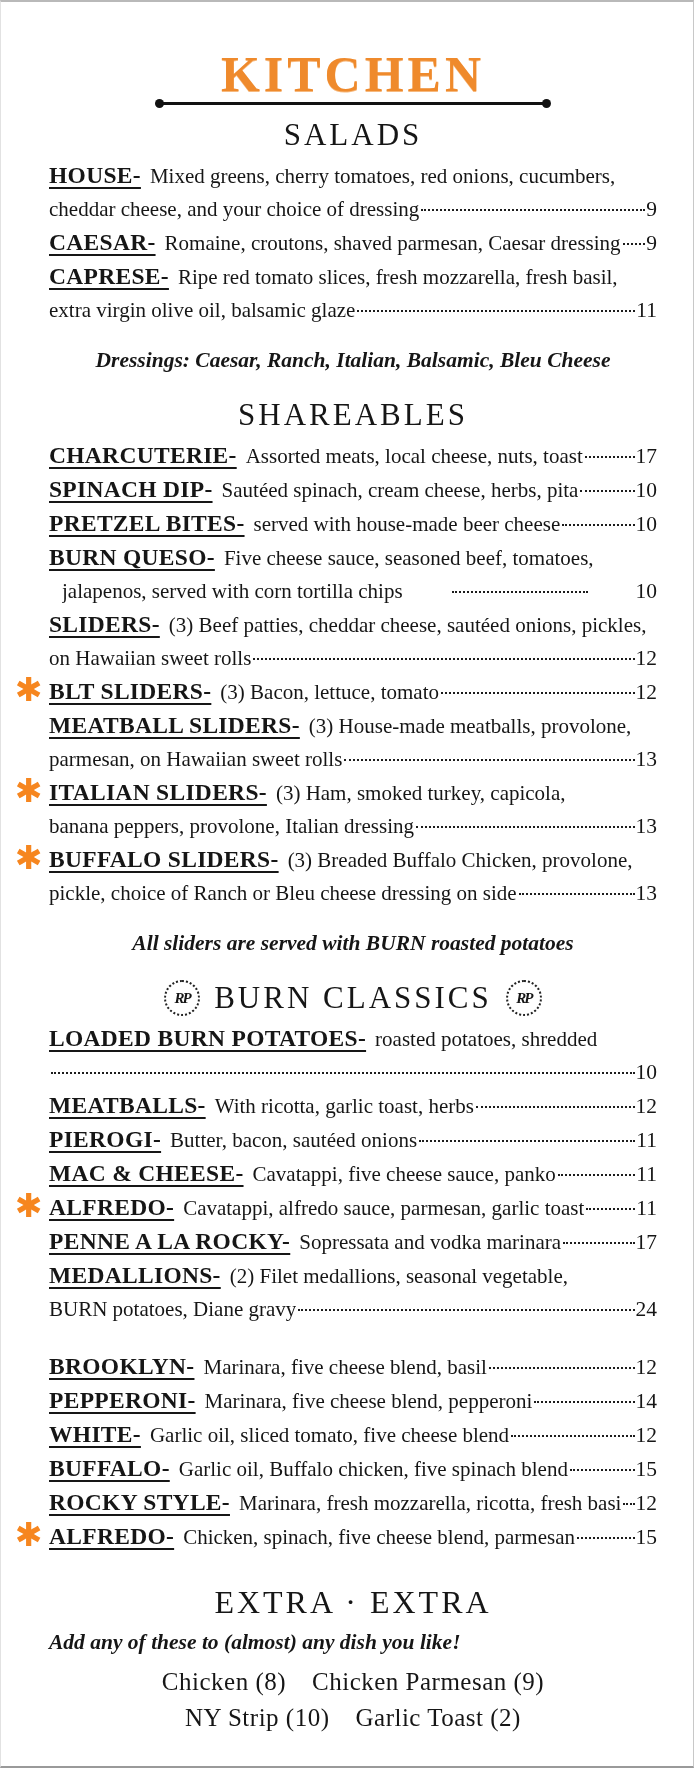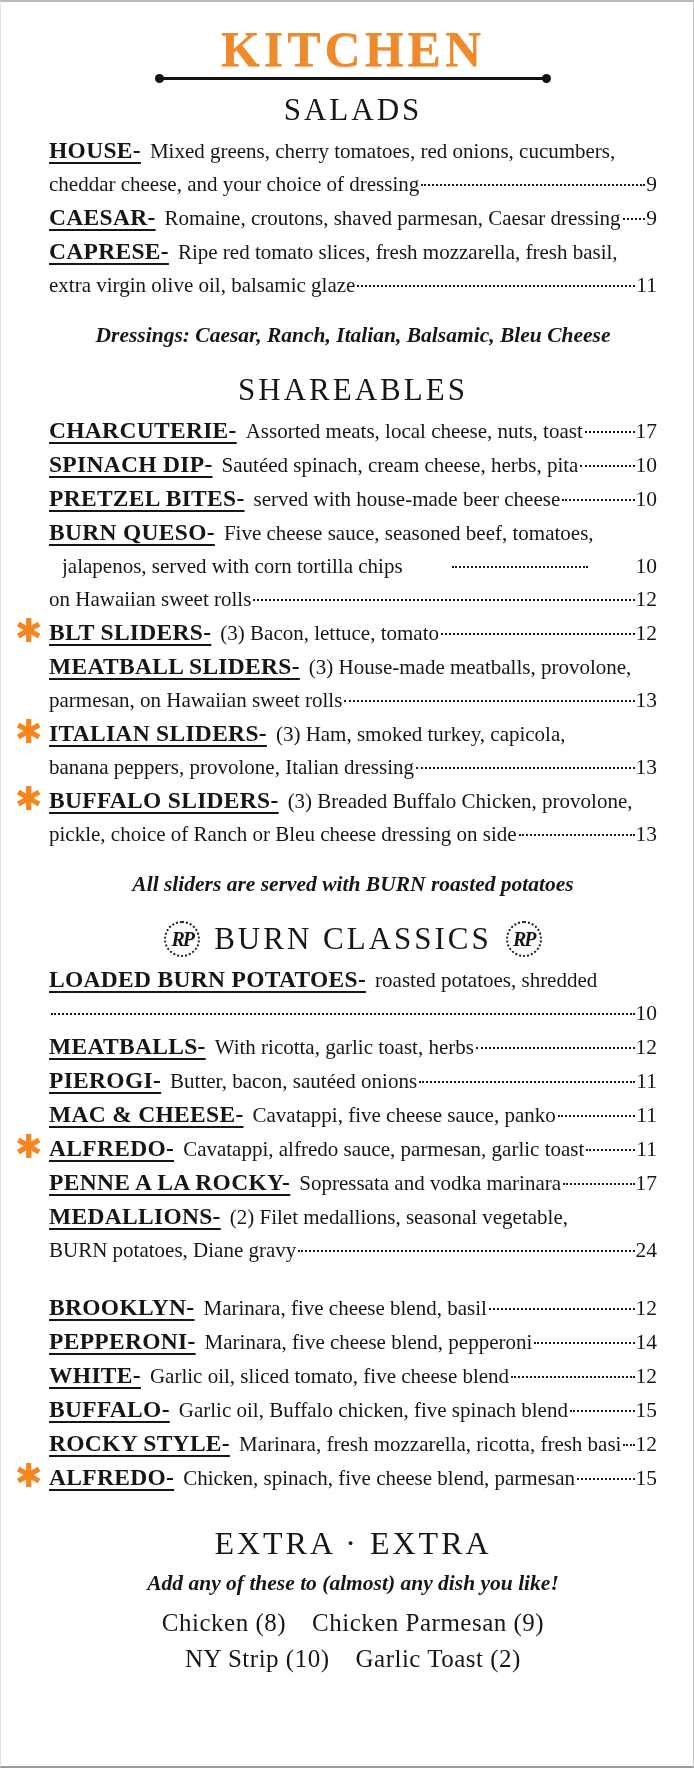--- a/index.html
+++ b/index.html
@@ -8,21 +8,21 @@
     background:#ffffff;
     border-top:2px solid #b9b9b9;
     border-bottom:2px solid #9a9a9a;
     border-right:1px solid #c8c8c8;
     border-left:1px solid #e2e2e2;
     box-sizing:border-box;
     font-family:"Liberation Serif", serif;
     color:#161616;
     overflow:hidden;
   }
-  .page{padding:21px 36px 0 48px;}
+  .page{padding:46px 36px 0 48px;}
 
   
   .menu-header{text-align:center;margin-bottom:2px;}
   .menu-title{
     margin:0;
     font-size:50px;line-height:52px;font-weight:700;
     letter-spacing:4px;
     color:#ef8a2c;
     text-shadow:0 1px 0 #f6b97e;
   }
@@ -43,21 +43,21 @@
   .section-heading{
     margin:0 0 6px 0;
     text-align:center;
     font-size:31px;line-height:36px;font-weight:500;
     letter-spacing:3px;
     display:flex;align-items:center;justify-content:center;gap:14px;
   }
   .badge{
     width:32px;height:32px;border:2px dotted #222;border-radius:50%;
     display:inline-flex;align-items:center;justify-content:center;
-    font-size:20px;font-style:italic;font-weight:700;letter-spacing:-2px;
+    font-size:15px;font-style:italic;font-weight:700;letter-spacing:-2px;
     flex:0 0 auto;
   }
   .item{position:relative;}
   .line{
     display:flex;align-items:baseline;
     font-size:21px;line-height:33px;
     white-space:nowrap;
   }
   .txt{flex:0 1 auto;overflow:hidden;}
   .name{
@@ -85,21 +85,21 @@
     font-size:21.5px;line-height:26px;
     margin:20px 0 6px 0;
   }
 
   
   .extra-heading{
     margin:30px 0 8px 0;text-align:center;
     font-size:32px;line-height:36px;font-weight:500;letter-spacing:3px;
   }
   .extra-subtitle{
-    margin:0 0 8px 0;text-align:center;
+    margin:0 0 8px 0;text-align:left;
     font-style:italic;font-weight:600;font-size:21.5px;line-height:28px;
   }
   .extra-row{
     margin:0;text-align:center;
     font-size:25px;line-height:36px;letter-spacing:.5px;
     display:flex;justify-content:center;gap:26px;
   }
 </style>
 </head>
 <body>
@@ -170,20 +170,23 @@
           <div class="line">
             <span class="txt"><span class="name">BURN QUESO-</span><span class="desc">Five cheese sauce, seasoned beef, tomatoes,</span></span>
           </div>
           <div class="line indent">
             <span class="txt">jalapenos, served with corn tortilla chips</span>
             <span class="dots"></span>
             <span class="price">10</span>
           </div>
         </div>
         <div class="item">
+          <div class="line">
+            <span class="txt"><span class="name">SLIDERS-</span><span class="desc">(3) Beef patties, cheddar cheese, sautéed onions, pickles,</span></span>
+          </div>
           <div class="line">
             <span class="txt">on Hawaiian sweet rolls </span>
             <span class="dots"></span>
             <span class="price">12</span>
           </div>
         </div>
         <div class="item">
           <span class="star">✱</span>
           <div class="line">
             <span class="txt"><span class="name">BLT SLIDERS-</span><span class="desc">(3) Bacon, lettuce, tomato</span></span>

